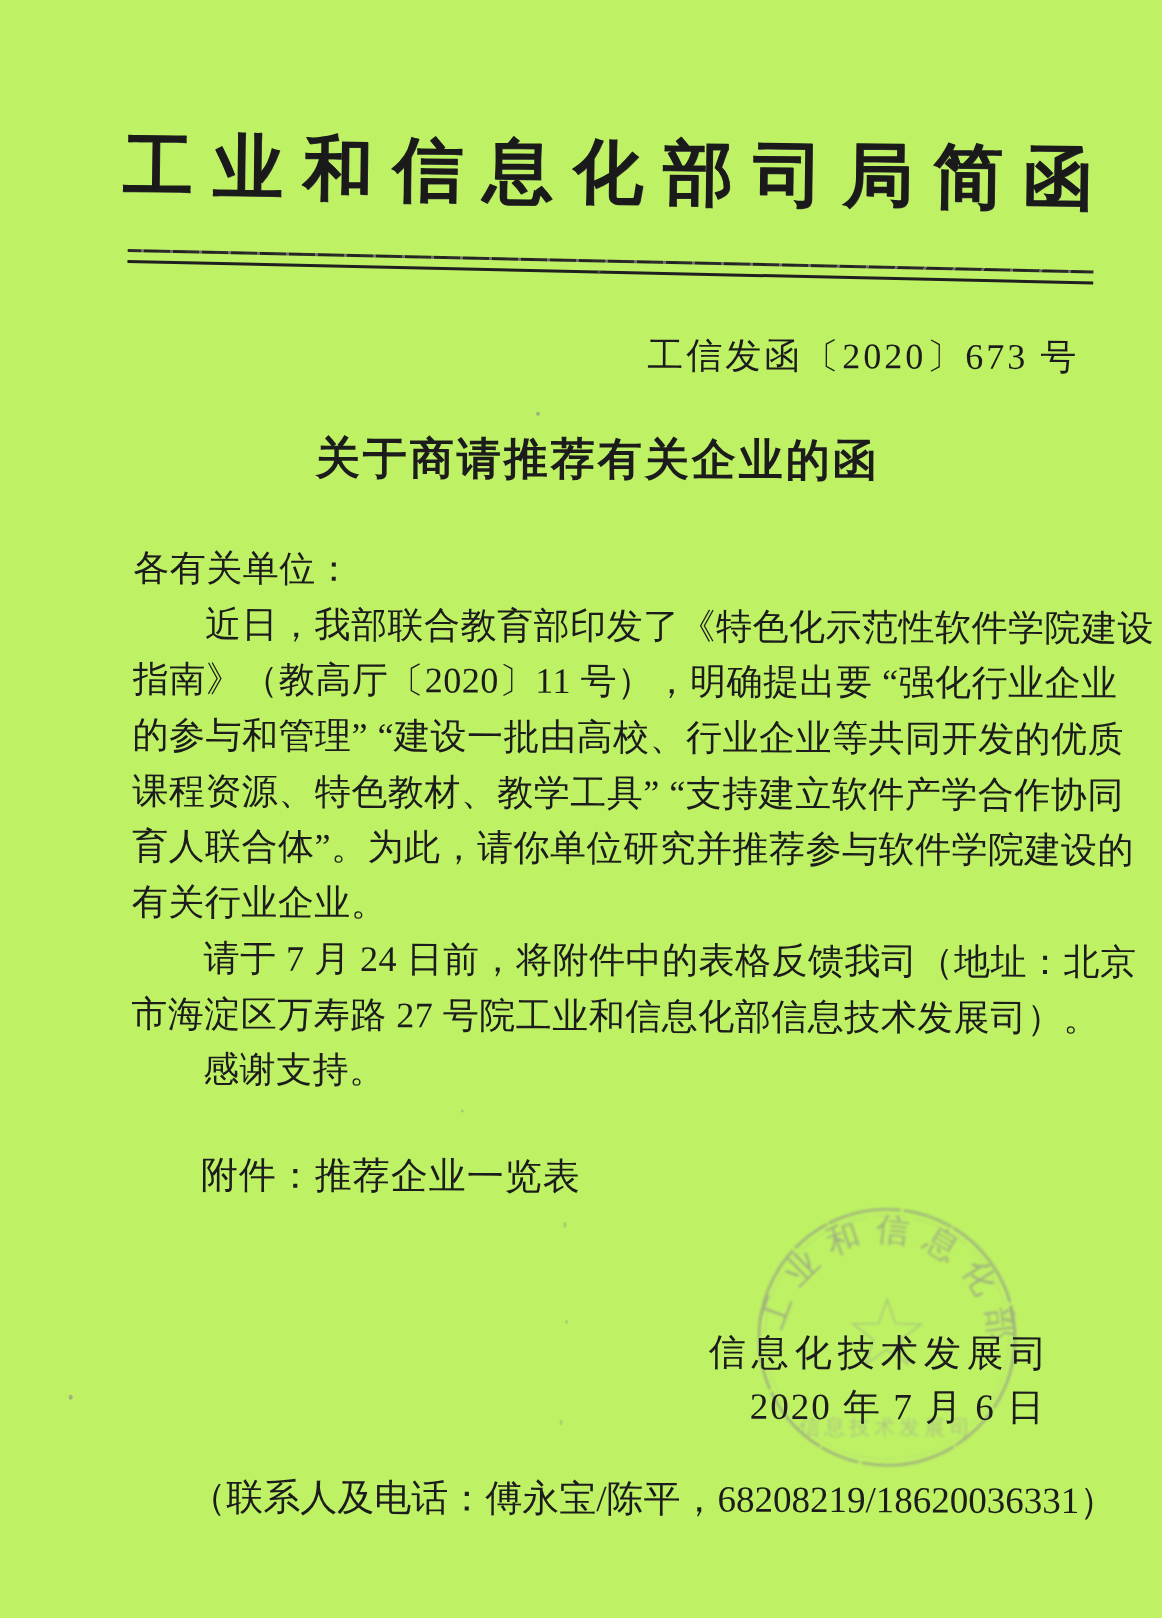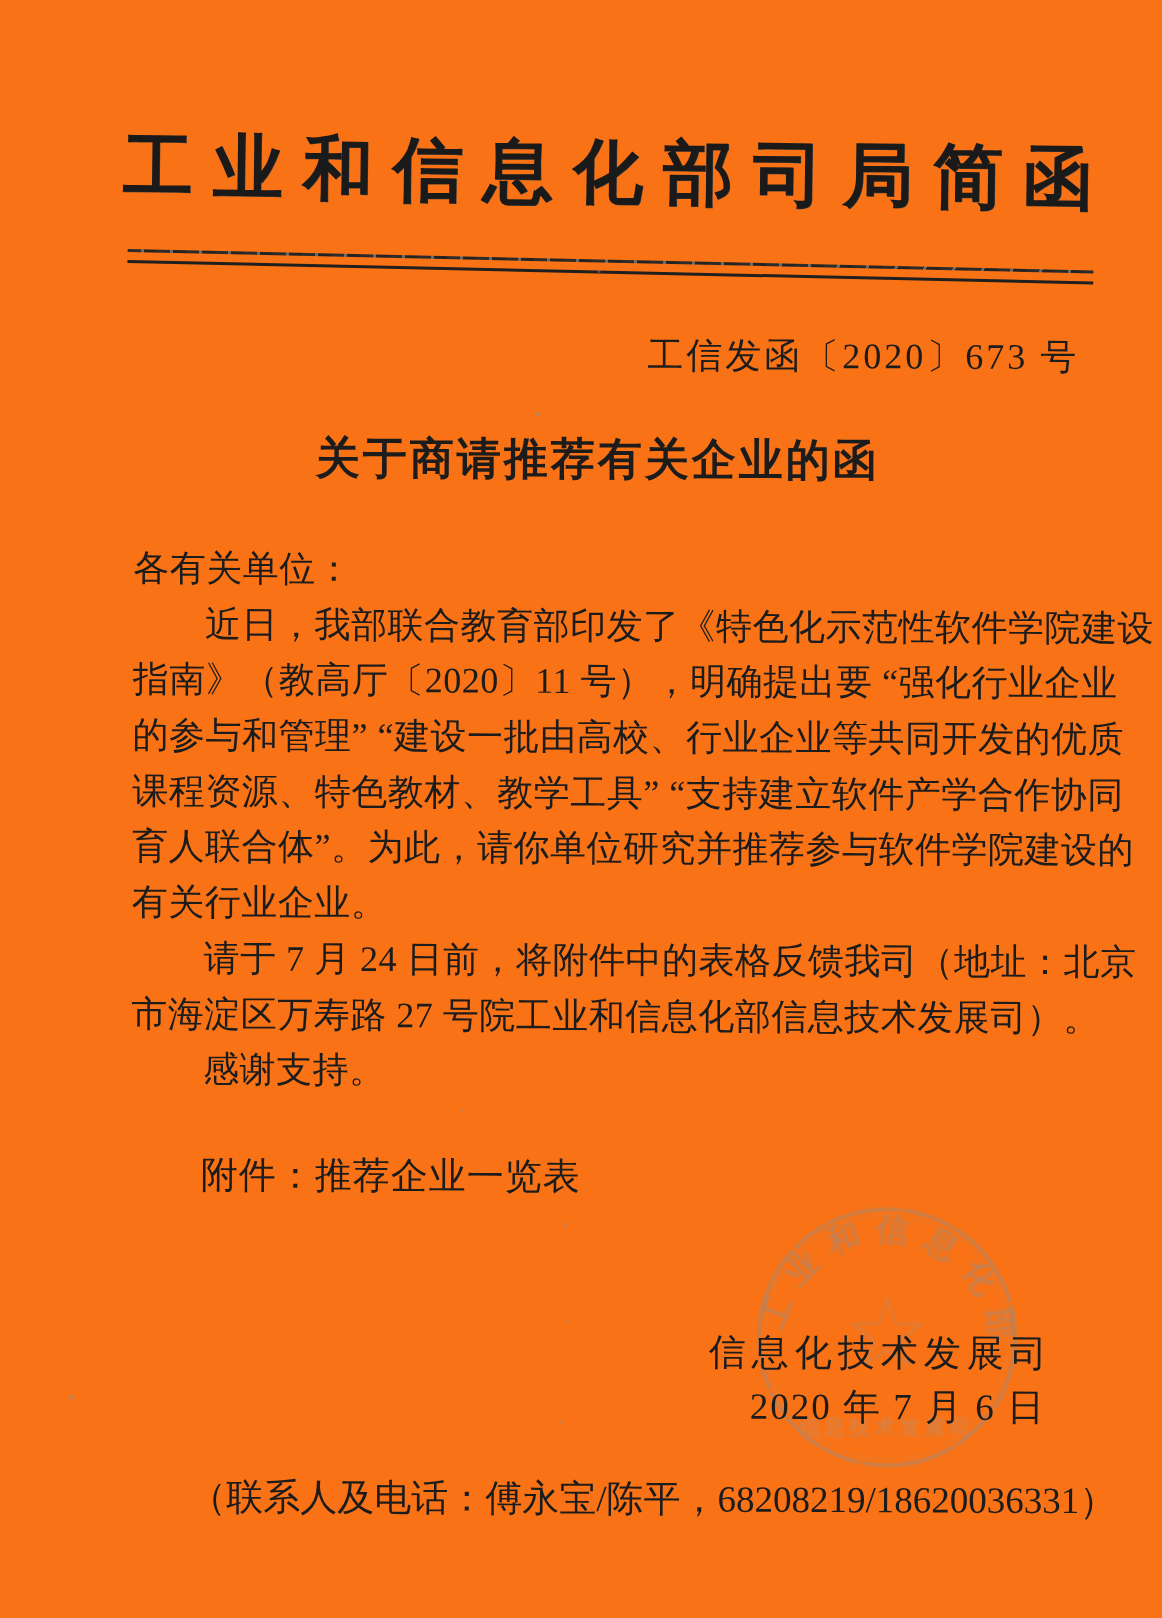--- a/index.html
+++ b/index.html
@@ -1,20 +1,20 @@
 <!DOCTYPE html>
 <html><head>
 <meta charset="utf-8">
 <style>
   html,body{margin:0;padding:0;background:#e8e8e8;}
   .page{
     position:relative;
     width:1162px;height:1618px;
     margin:0 auto;
-    background:#f97316;
+    background:#bef264;
     overflow:hidden;
     font-family:"Liberation Serif","DejaVu Serif",serif;
     color:#1c1c1c;
   }
   .tilt{
     position:absolute;inset:0;
     transform:rotate(0.25deg);
     transform-origin:50% 40%;
   }
   

